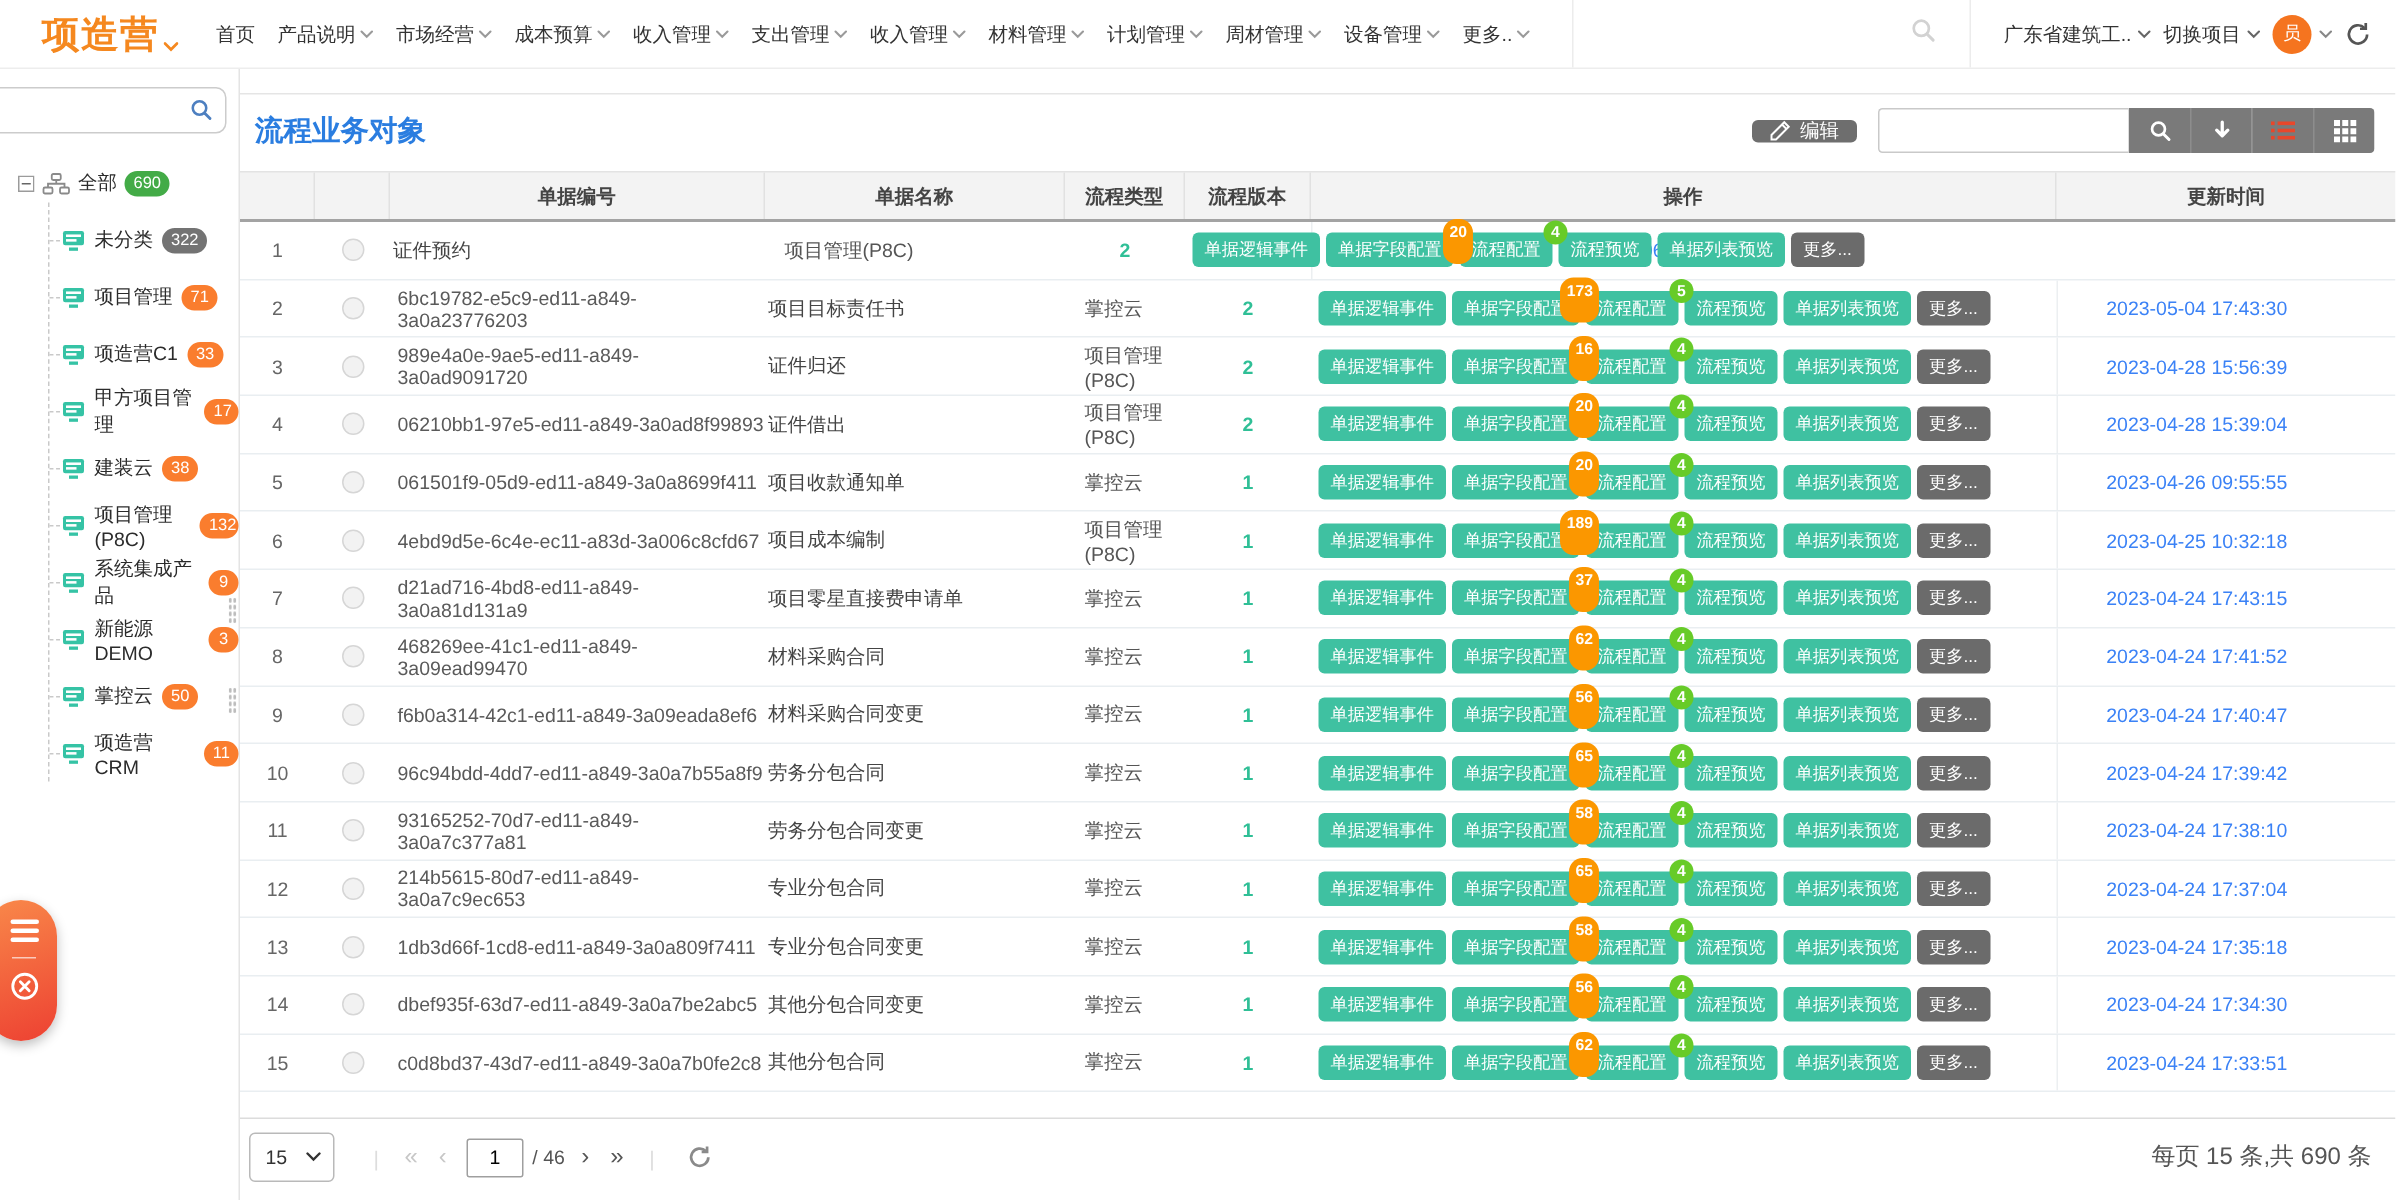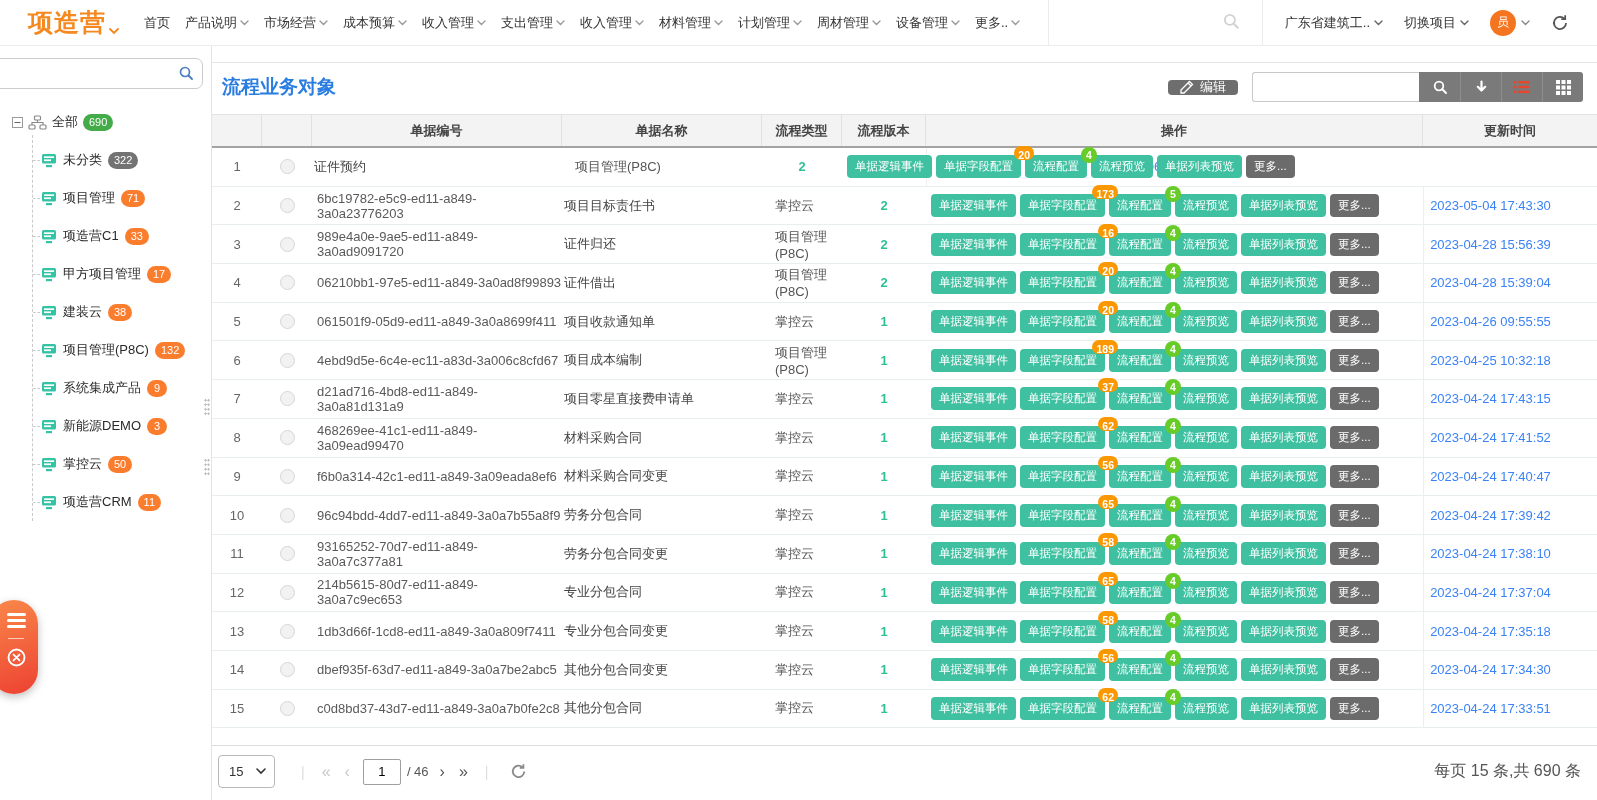--- a/index.html
+++ b/index.html
@@ -11,31 +11,31 @@
     border-bottom:1px solid #ededed; }
   .logo { width:142px; padding-left:28px; display:flex; align-items:flex-end; gap:3px;
     color:#f5881f; font-size:25px; font-weight:bold; letter-spacing:1px; cursor:pointer; white-space:nowrap; }
   .logo .chev { margin-bottom:4px; }
   .nav-menu { display:flex; align-items:center; gap:11px; }
   .nav-item { display:flex; align-items:center; gap:3px; font-size:13px; color:#333;
     cursor:pointer; white-space:nowrap; padding:4px 2px; }
   .chev svg { display:block; }
   .search-zone { flex:1; margin-left:26px; align-self:stretch; display:flex; align-items:center;
     justify-content:flex-end; border-left:1px solid #ececec; border-right:1px solid #ececec; padding-right:22px; }
-  .user-zone { display:flex; align-items:center; gap:21px; padding:0 28px 0 22px; }
+  .user-zone { display:flex; align-items:center; gap:8px; padding:0 16px 0 22px; }
   .user-text { display:flex; align-items:center; gap:4px; font-size:13px; color:#333; cursor:pointer; white-space:nowrap; }
   .avatar-wrap { display:flex; align-items:center; gap:5px; }
   .avatar { width:26px; height:26px; border-radius:50%; background:#f5741f; color:#fff;
     font-size:12px; display:flex; align-items:center; justify-content:center; cursor:pointer; }
 
   
   .content { display:flex; height:754px; }
 
   
-  .sidebar { width:212px; position:relative; border-right:1px solid #e4e4e4; background:#fff; }
+  .sidebar { width:160px; position:relative; border-right:1px solid #e4e4e4; background:#fff; }
   .side-search { position:relative; margin:12px 8px 0 -8px; }
   .side-search input { width:100%; height:31px; border:1px solid #ccc; border-radius:7px;
     padding:0 30px 0 12px; font-size:13px; outline:none; }
   .side-search .mag { position:absolute; right:9px; top:7px; color:#4d7fc0; }
   .tree { padding:20px 0 0 12px; font-size:13px; color:#2b2b2b; }
   .tree-root { display:flex; align-items:center; gap:5px; height:26px; cursor:pointer; }
   .tree-children { margin-left:20px; border-left:1px dashed #c9c9c9; padding-top:6px; }
   .tree-item { display:flex; align-items:center; gap:6px; height:38px; position:relative;
     padding-left:8px; cursor:pointer; }
   .tree-item::before { content:""; position:absolute; left:0; top:50%; width:7px;
@@ -89,21 +89,21 @@
   .cell-ver { text-align:center; color:#2fbf96; font-weight:bold; }
   .cell-actions { display:flex; align-items:center; gap:4px; padding-left:5px; }
   .cell-time { text-align:right; padding-right:40px; color:#3b82f6; }
   .tbody-row .cell-time { border-left:1px solid #eceff1; height:100%;
     display:flex; align-items:center; justify-content:center; }
   .abtn { position:relative; background:#3fc1a1; color:#fff; border:none; border-radius:4px;
     font-size:11.5px; height:23px; padding:0 8px; cursor:pointer; white-space:nowrap;
     font-family:inherit; }
   .abtn.dark { background:#6b6b6b; }
   .nbadge { position:absolute; top:-9px; right:-13px; background:#fb9700; color:#fff;
-    border-radius:9px; min-width:19px; height:14px; line-height:18px; font-size:10.5px;
+    border-radius:9px; min-width:19px; height:30px; line-height:18px; font-size:10.5px;
     padding:0 4px; text-align:center; z-index:2; font-weight:bold; }
   .nbadge.green { background:#67cb28; min-width:16px; height:16px; line-height:16px; right:-10px; top:-8px; }
 
   .spacer { flex:1; }
 
   
   .pagebar { border-top:1px solid #dcdcdc; display:flex; align-items:center;
     padding:9px 16px 12px 6px; }
   .psize { display:flex; align-items:center; justify-content:space-between; width:57px; height:33px;
     border:1px solid #b9b9b9; border-radius:4px; padding:0 8px 0 10px; font-size:13px; color:#333;

